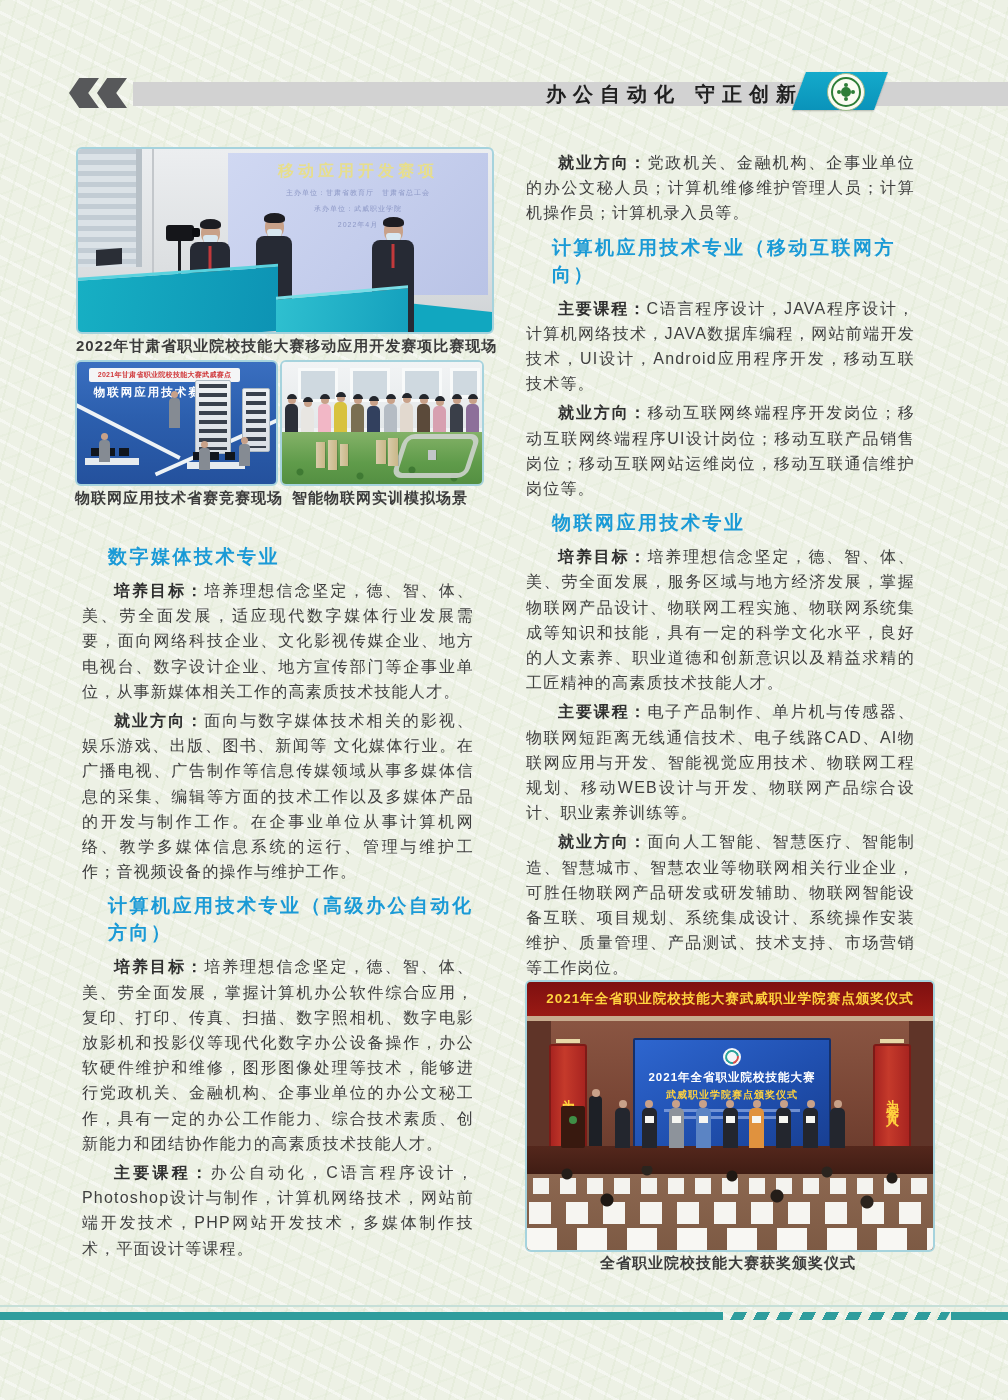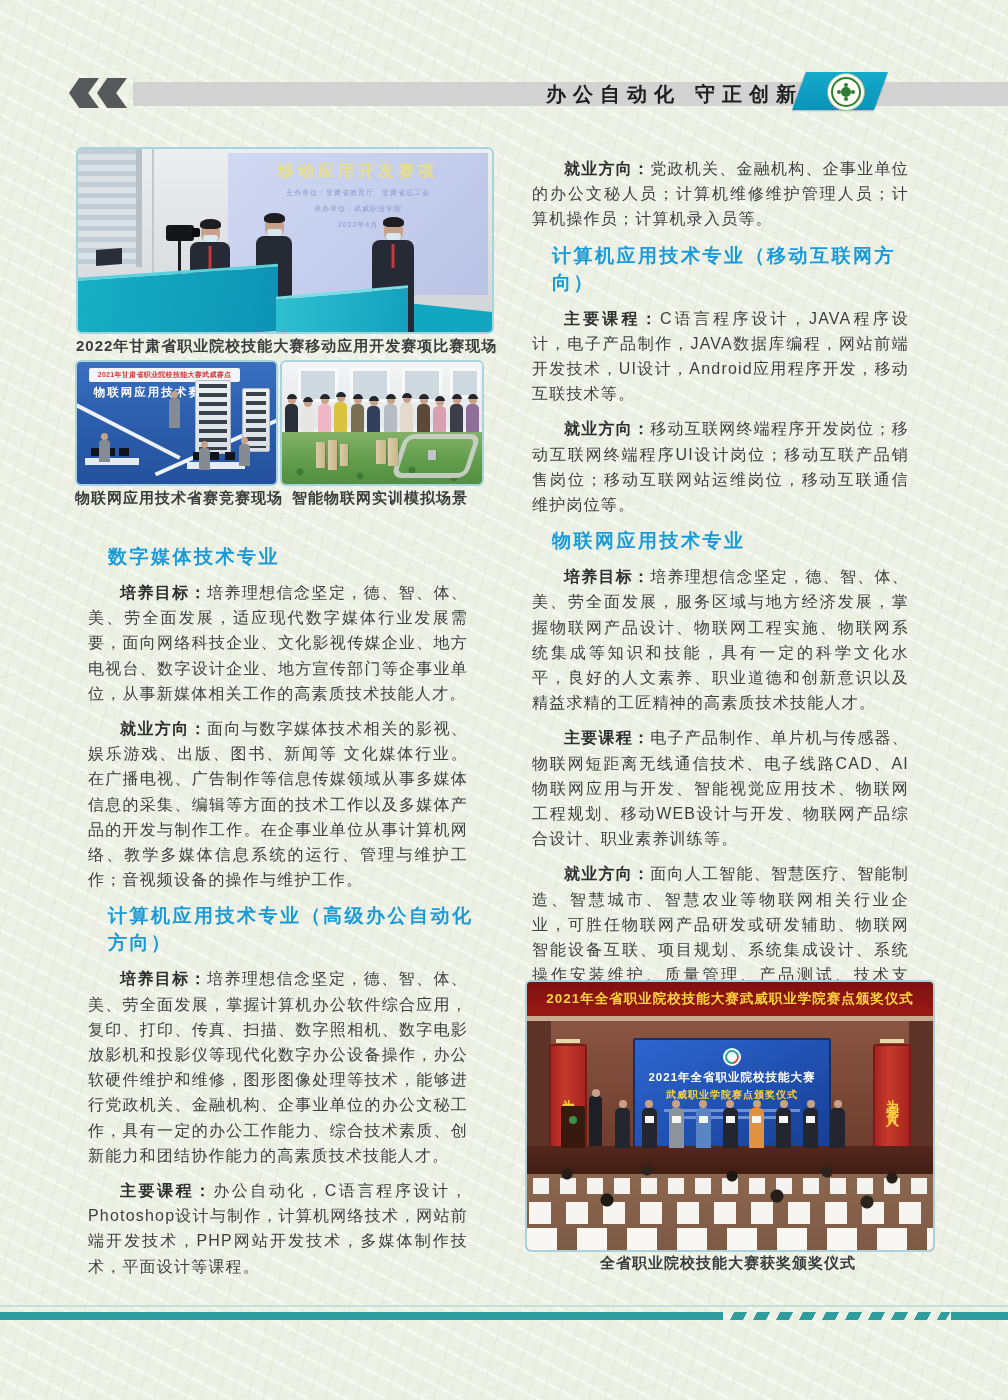--- a/index.html
+++ b/index.html
@@ -174,21 +174,21 @@
       radial-gradient(circle at 340px 36px,#2b241e 0 6px,rgba(0,0,0,0) 7px);}
 
   
   .col{position:absolute;width:400px;}
   .col-left{left:78px;top:543px;}
   .col-right{left:522px;top:146px;width:397px;}
   .sec{color:#1a9ad6;font-size:19px;font-weight:700;letter-spacing:2.5px;
        margin:0 0 8px 0;padding-left:30px;line-height:27px;}
   .mt{margin-top:8px;}
   .body{font-size:16px;line-height:25.2px;letter-spacing:1.2px;color:#3f3f3f;
-        text-align:justify;margin:10px;text-indent:2em;}
+        text-align:justify;margin:4px;text-indent:2em;}
   .body .lbl{font-weight:700;color:#2f2f2f;}
 
   
   .deco-thin{position:absolute;left:0;top:1305px;width:1008px;height:2px;background:#c6dfd8;}
   .deco-solidL{position:absolute;left:0;top:1312px;width:723px;height:8px;background:#2f9d9d;}
   .deco-dash{position:absolute;left:732px;top:1312px;width:216px;height:8px;transform:skewX(-30deg);
              background:repeating-linear-gradient(90deg,#2f9d9d 0 13px,rgba(0,0,0,0) 13px 23px);}
   .deco-solidR{position:absolute;left:951px;top:1312px;width:57px;height:8px;background:#2f9d9d;}
 </style>
 </head>
@@ -316,21 +316,21 @@
     <p class="body"><span class="lbl">培养目标：</span><span>培养理想信念坚定，德、智、体、美、劳全面发展，适应现代数字媒体行业发展需要，面向网络科技企业、文化影视传媒企业、地方电视台、数字设计企业、地方宣传部门等企事业单位，从事新媒体相关工作的高素质技术技能人才。</span></p>
     <p class="body"><span class="lbl">就业方向：</span><span>面向与数字媒体技术相关的影视、娱乐游戏、出版、图书、新闻等 文化媒体行业。在广播电视、广告制作等信息传媒领域从事多媒体信息的采集、编辑等方面的技术工作以及多媒体产品的开发与制作工作。在企事业单位从事计算机网络、教学多媒体信息系统的运行、管理与维护工作；音视频设备的操作与维护工作。</span></p>
     <h3 class="sec mt">计算机应用技术专业（高级办公自动化方向）</h3>
     <p class="body"><span class="lbl">培养目标：</span><span>培养理想信念坚定，德、智、体、美、劳全面发展，掌握计算机办公软件综合应用，复印、打印、传真、扫描、数字照相机、数字电影放影机和投影仪等现代化数字办公设备操作，办公软硬件维护和维修，图形图像处理等技术，能够进行党政机关、金融机构、企事业单位的办公文秘工作，具有一定的办公工作能力、综合技术素质、创新能力和团结协作能力的高素质技术技能人才。</span></p>
     <p class="body"><span class="lbl">主要课程：</span><span>办公自动化，C语言程序设计，Photoshop设计与制作，计算机网络技术，网站前端开发技术，PHP网站开发技术，多媒体制作技术，平面设计等课程。</span></p>
   </section>
 
   <section class="col col-right">
     <p class="body"><span class="lbl">就业方向：</span><span>党政机关、金融机构、企事业单位的办公文秘人员；计算机维修维护管理人员；计算机操作员；计算机录入员等。</span></p>
     <h3 class="sec mt">计算机应用技术专业（移动互联网方向）</h3>
-    <p class="body"><span class="lbl">主要课程：</span><span>C语言程序设计，JAVA程序设计，电子产品制作，JAVA数据库编程，网站前端开发技术，UI设计，Android应用程序开发，移动互联技术等。</span></p>
+    <p class="body"><span class="lbl">主要课程：</span><span>C语言程序设计，JAVA程序设计，计算机网络技术，JAVA数据库编程，网站前端开发技术，UI设计，Android应用程序开发，移动互联技术等。</span></p>
     <p class="body"><span class="lbl">就业方向：</span><span>移动互联网终端程序开发岗位；移动互联网终端程序UI设计岗位；移动互联产品销售岗位；移动互联网站运维岗位，移动互联通信维护岗位等。</span></p>
     <h3 class="sec mt">物联网应用技术专业</h3>
     <p class="body"><span class="lbl">培养目标：</span><span>培养理想信念坚定，德、智、体、美、劳全面发展，服务区域与地方经济发展，掌握物联网产品设计、物联网工程实施、物联网系统集成等知识和技能，具有一定的科学文化水平，良好的人文素养、职业道德和创新意识以及精益求精的工匠精神的高素质技术技能人才。</span></p>
     <p class="body"><span class="lbl">主要课程：</span><span>电子产品制作、单片机与传感器、物联网短距离无线通信技术、电子线路CAD、AI物联网应用与开发、智能视觉应用技术、物联网工程规划、移动WEB设计与开发、物联网产品综合设计、职业素养训练等。</span></p>
     <p class="body"><span class="lbl">就业方向：</span><span>面向人工智能、智慧医疗、智能制造、智慧城市、智慧农业等物联网相关行业企业，可胜任物联网产品研发或研发辅助、物联网智能设备互联、项目规划、系统集成设计、系统操作安装维护、质量管理、产品测试、技术支持、市场营销等工作岗位。</span></p>
   </section>
 
   <div class="ph" id="photo4">
     <div class="p4-led">
         <span>2021年全省职业院校技能大赛武威职业学院赛点颁奖仪式</span>

